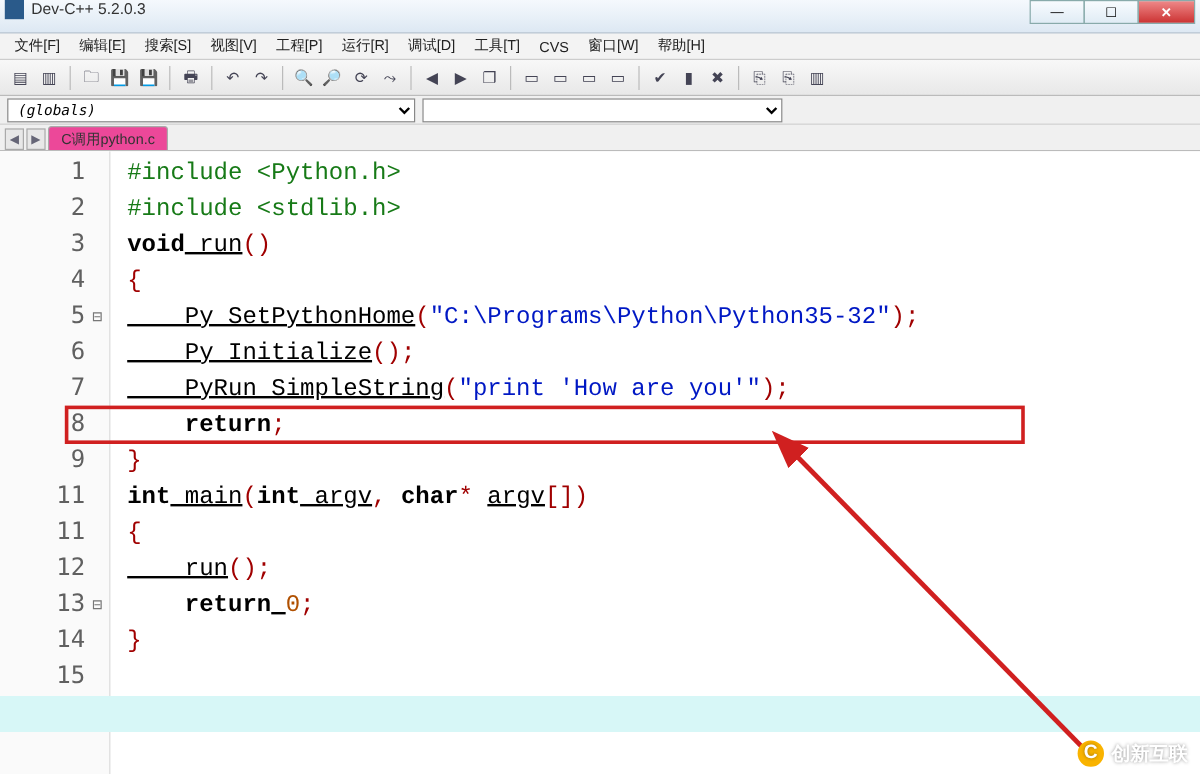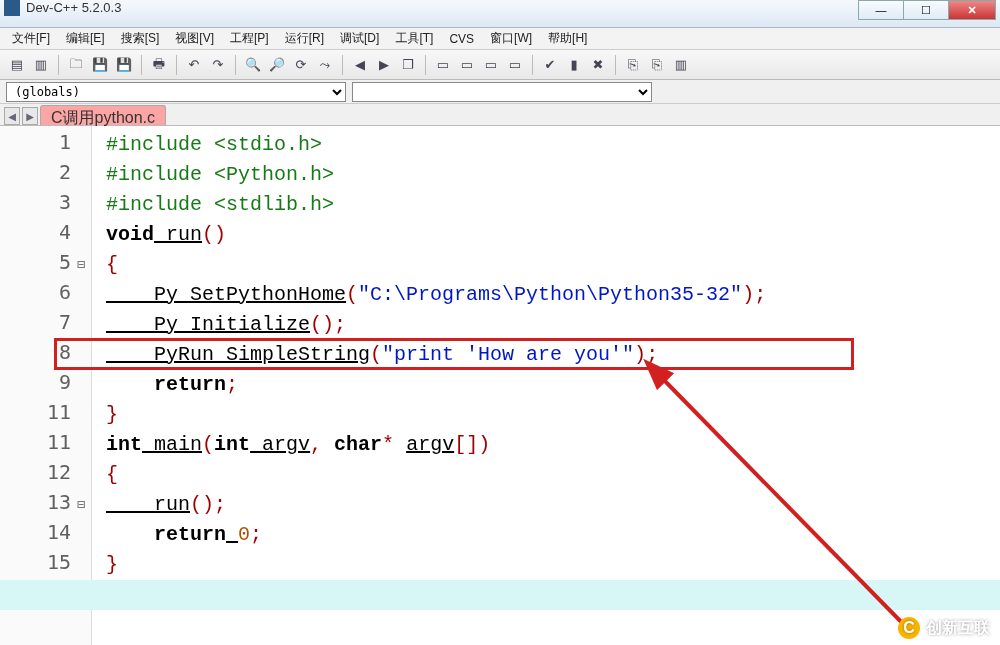--- a/index.html
+++ b/index.html
@@ -20,28 +20,28 @@
 .menubar { height: 22px; background: #f3f3f3; display: flex; align-items: center; padding: 0 4px; border-bottom: 1px solid #ccc; }
 .menu-item { padding: 2px 8px; color: #222; cursor: default; }
 
 
 .toolbar { height: 30px; background: linear-gradient(#f8f8f8,#e8e8e8); border-bottom: 1px solid #bbb; display: flex; align-items: center; padding: 2px 6px; gap: 2px; }
 .tbtn { width: 22px; height: 22px; border: 1px solid transparent; display: flex; align-items: center; justify-content: center; font-size: 13px; color: #445; }
 .tsep { width: 1px; height: 20px; background: #bbb; margin: 0 4px; }
 
 
 .comborow { height: 24px; background: #f0f0f0; border-bottom: 1px solid #ccc; display: flex; align-items: center; padding: 2px 6px; gap: 6px; }
-.combo { height: 20px; border: 1px solid #888; background: #fff; padding: 0 4px; font-family: monospace; font-size: 12px; }
+.combo { height: 20px; border: 1px solid #888; background: #fff; padding: 0 4px; font-family: monospace; font-size: 12px; font-style: italic; }
 .combo.c1 { width: 340px; }
 .combo.c2 { width: 300px; }
 
 
 .tabstrip { height: 22px; background: #f0f0f0; display: flex; align-items: flex-end; padding: 0 4px; border-bottom: 1px solid #bbb; }
 .tabarrow { width: 16px; height: 18px; border: 1px solid #aaa; background: #e8e8e8; margin-right: 2px; font-size: 10px; display: flex; align-items: center; justify-content: center; color: #667; }
-.tab { height: 20px; padding: 2px 10px; background: #fca5a5; border: 1px solid #aaa; border-bottom: none; border-top-left-radius: 3px; border-top-right-radius: 3px; font-size: 16px; color: #333; }
+.tab { height: 20px; padding: 2px 10px; background: #ec4899; border: 1px solid #aaa; border-bottom: none; border-top-left-radius: 3px; border-top-right-radius: 3px; font-size: 12px; color: #333; }
 
 
 .editor { position: relative; background: #fff; height: 519px; overflow: hidden; }
 .gutter { position: absolute; left: 0; top: 0; width: 92px; background: #fafafa; border-right: 1px solid #ddd; height: 100%; }
 .code { position: absolute; left: 92px; right: 0; top: 0; padding: 4px 0 0 14px; font-family: Consolas, "Courier New", monospace; font-size: 20px; line-height: 30px; color: #000; }
 .line { white-space: pre; height: 30px; }
 .ln { position: absolute; right: 20px; width: 50px; text-align: right; font-family: Consolas, monospace; font-size: 20px; color: #606060; }
 .foldmark { position: absolute; right: 4px; font-family: Consolas, monospace; font-size: 14px; color: #777; width: 12px; text-align: center; }
 
 .kw { color: #000; font-weight: bold; }
@@ -156,21 +156,20 @@
       <div class="ln" style="top: 304px;">11</div>
       <div class="ln" style="top: 334px;">12</div>
       <div class="ln" style="top: 364px;">13</div>
       <div class="foldmark" style="top: 370px;">⊟</div>
       <div class="ln" style="top: 394px;">14</div>
       <div class="ln" style="top: 424px;">15</div>
       <div class="ln" style="top: 454px;">16</div>
     </div>
   <div class="cursor-line" id="cursorline" style="top: 454px;"></div>
   <div class="code" id="code">
-      <div class="line"><span class="pp">#include </span><span class="pp">&lt;stdio.h&gt;</span></div>
       <div class="line"><span class="pp">#include </span><span class="pp">&lt;Python.h&gt;</span></div>
       <div class="line"><span class="pp">#include </span><span class="pp">&lt;stdlib.h&gt;</span></div>
       <div class="line"><span class="kw">void</span><span class="ident"> run</span><span class="paren">()</span></div>
       <div class="line"><span class="punct">{</span></div>
       <div class="line"><span class="ident">    Py_SetPythonHome</span><span class="paren">(</span><span class="str">"C:\Programs\Python\Python35-32"</span><span class="paren">)</span><span class="punct">;</span></div>
       <div class="line"><span class="ident">    Py_Initialize</span><span class="paren">()</span><span class="punct">;</span></div>
       <div class="line"><span class="ident">    PyRun_SimpleString</span><span class="paren">(</span><span class="str">"print 'How are you'"</span><span class="paren">)</span><span class="punct">;</span></div>
       <div class="line"><span class="kw">    return</span><span class="punct">;</span></div>
       <div class="line"><span class="punct">}</span></div>
       <div class="line"><span class="kw">int</span><span class="ident"> main</span><span class="paren">(</span><span class="kw">int</span><span class="ident"> argv</span><span class="punct">, </span><span class="kw">char</span><span class="punct">* </span><span class="ident">argv</span><span class="paren">[])</span></div>

